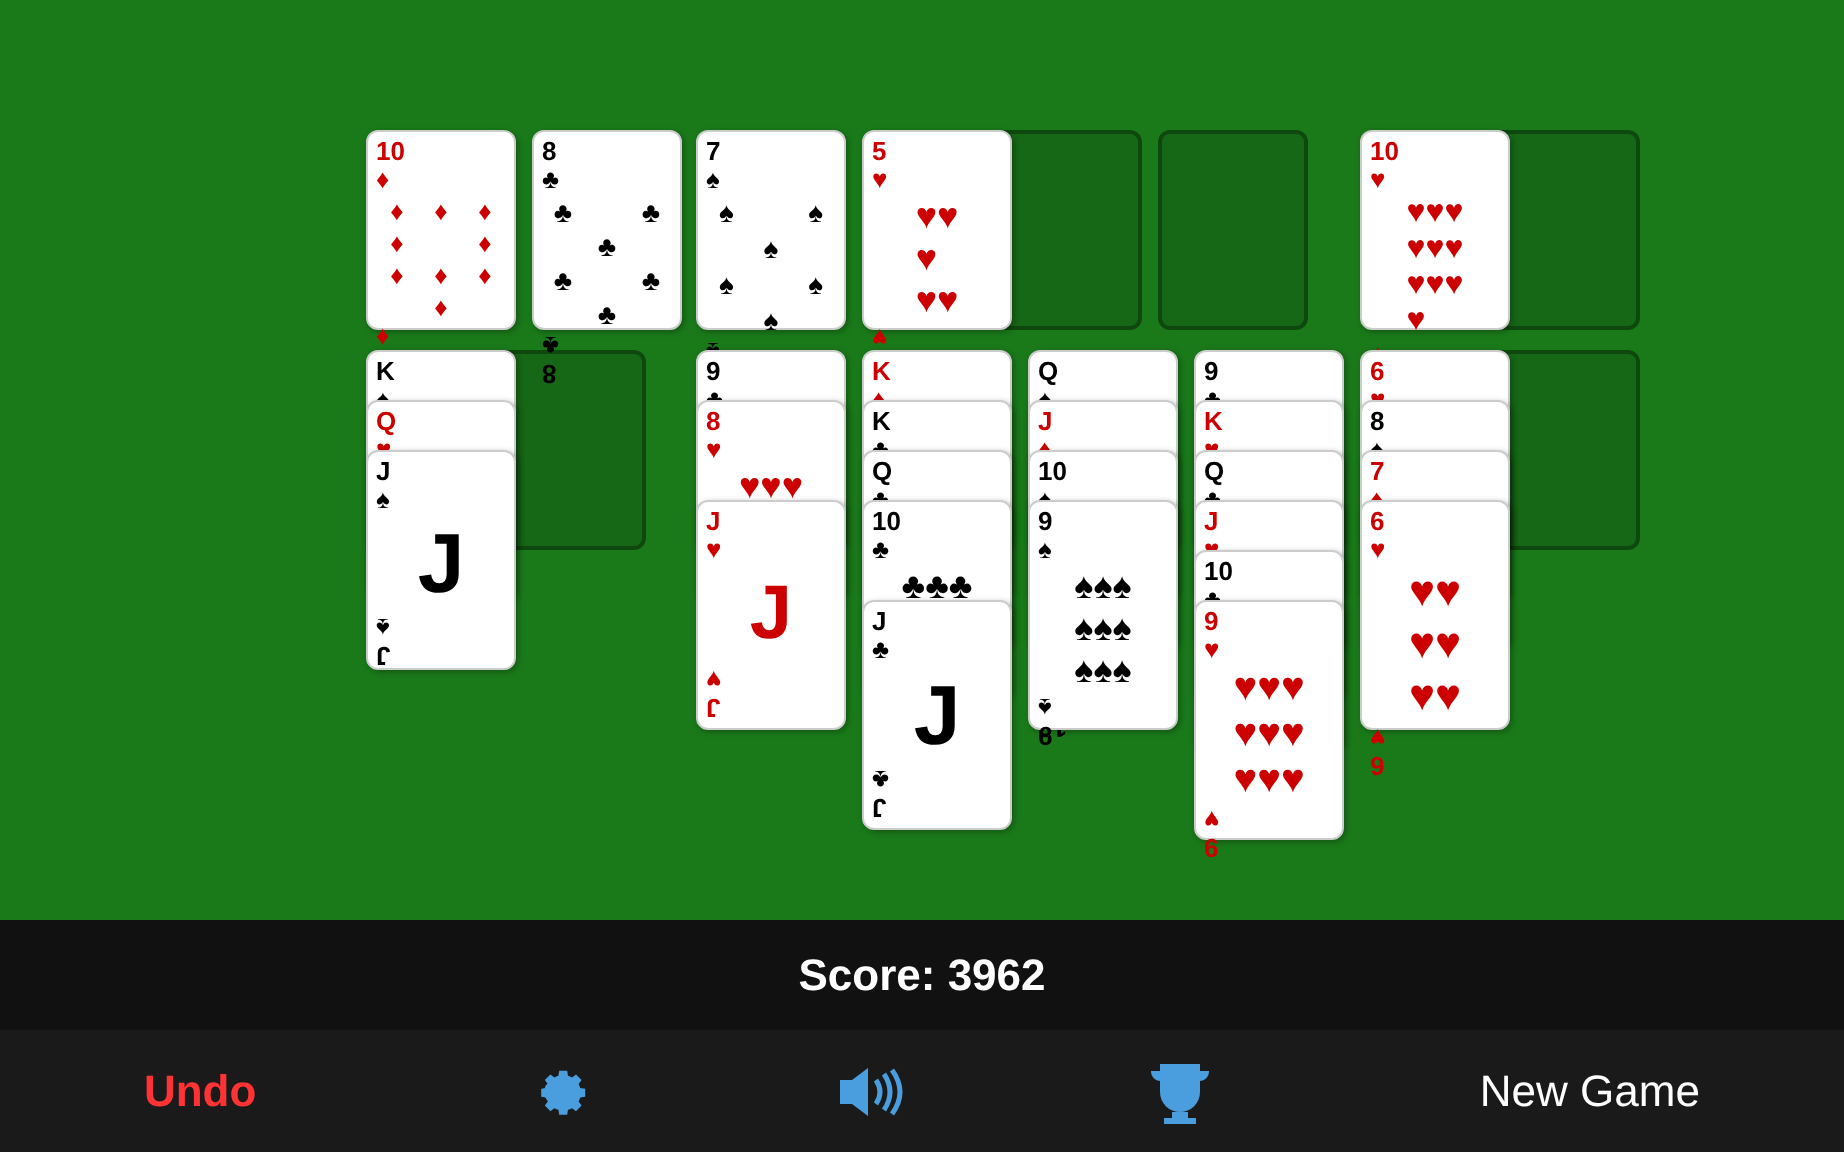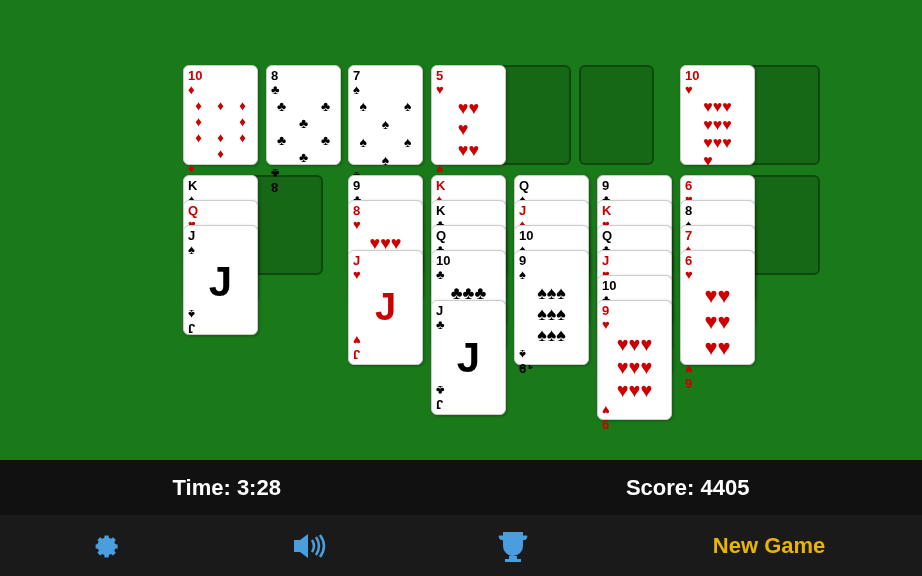--- a/index.html
+++ b/index.html
@@ -109,23 +109,23 @@
     .icon-btn {
       cursor: pointer;
       display: flex;
       align-items: center;
       justify-content: center;
       padding: 8px;
     }
 
     #new-game-button {
       background: #1a1a1a;
-      color: #eab308;
+      color: #ffffff;
       font-size: 22px;
-      font-weight: bold;
+      font-weight: normal;
       cursor: pointer;
       padding: 10px 20px;
       border: none;
     }
 
     
     .icon-svg {
       width: 36px;
       height: 36px;
     }
@@ -535,25 +535,25 @@
       </div>
     <div class="center red" style="font-size:22px;">♥♥<br>♥♥<br>♥♥</div>
     <div class="bottom-right">
         <span class="red">6</span>
         <span class="red">♥</span>
       </div>
   </div>
 </div>
 
 <div id="status-bar">
-  <span>Time: 3:28</span>
-  <span>Score: 4405</span>
+  <span>Score: 3962</span>
 </div>
 
 <div id="bottom-bar">
+  <div id="undo-button">Undo</div>
 
   <div class="icon-btn">
     <svg class="icon-svg" viewBox="0 0 36 36" fill="#4a9edd">
       <path d="M18 12a6 6 0 1 0 0 12 6 6 0 0 0 0-12zm14.6 4.4l-2.5-.4a10 10 0 0 0-.8-2l1.5-2-2.8-2.8-2 1.5a10 10 0 0 0-2-.8l-.4-2.5h-4l-.4 2.5a10 10 0 0 0-2 .8l-2-1.5-2.8 2.8 1.5 2a10 10 0 0 0-.8 2l-2.5.4v4l2.5.4a10 10 0 0 0 .8 2l-1.5 2 2.8 2.8 2-1.5a10 10 0 0 0 2 .8l.4 2.5h4l.4-2.5a10 10 0 0 0 2-.8l2 1.5 2.8-2.8-1.5-2a10 10 0 0 0 .8-2l2.5-.4v-4z"></path>
     </svg>
   </div>
 
   <div class="icon-btn">
     <svg class="icon-svg" viewBox="0 0 36 36" fill="#4a9edd">
       <polygon points="4,12 4,24 10,24 18,30 18,6 10,12"></polygon>

